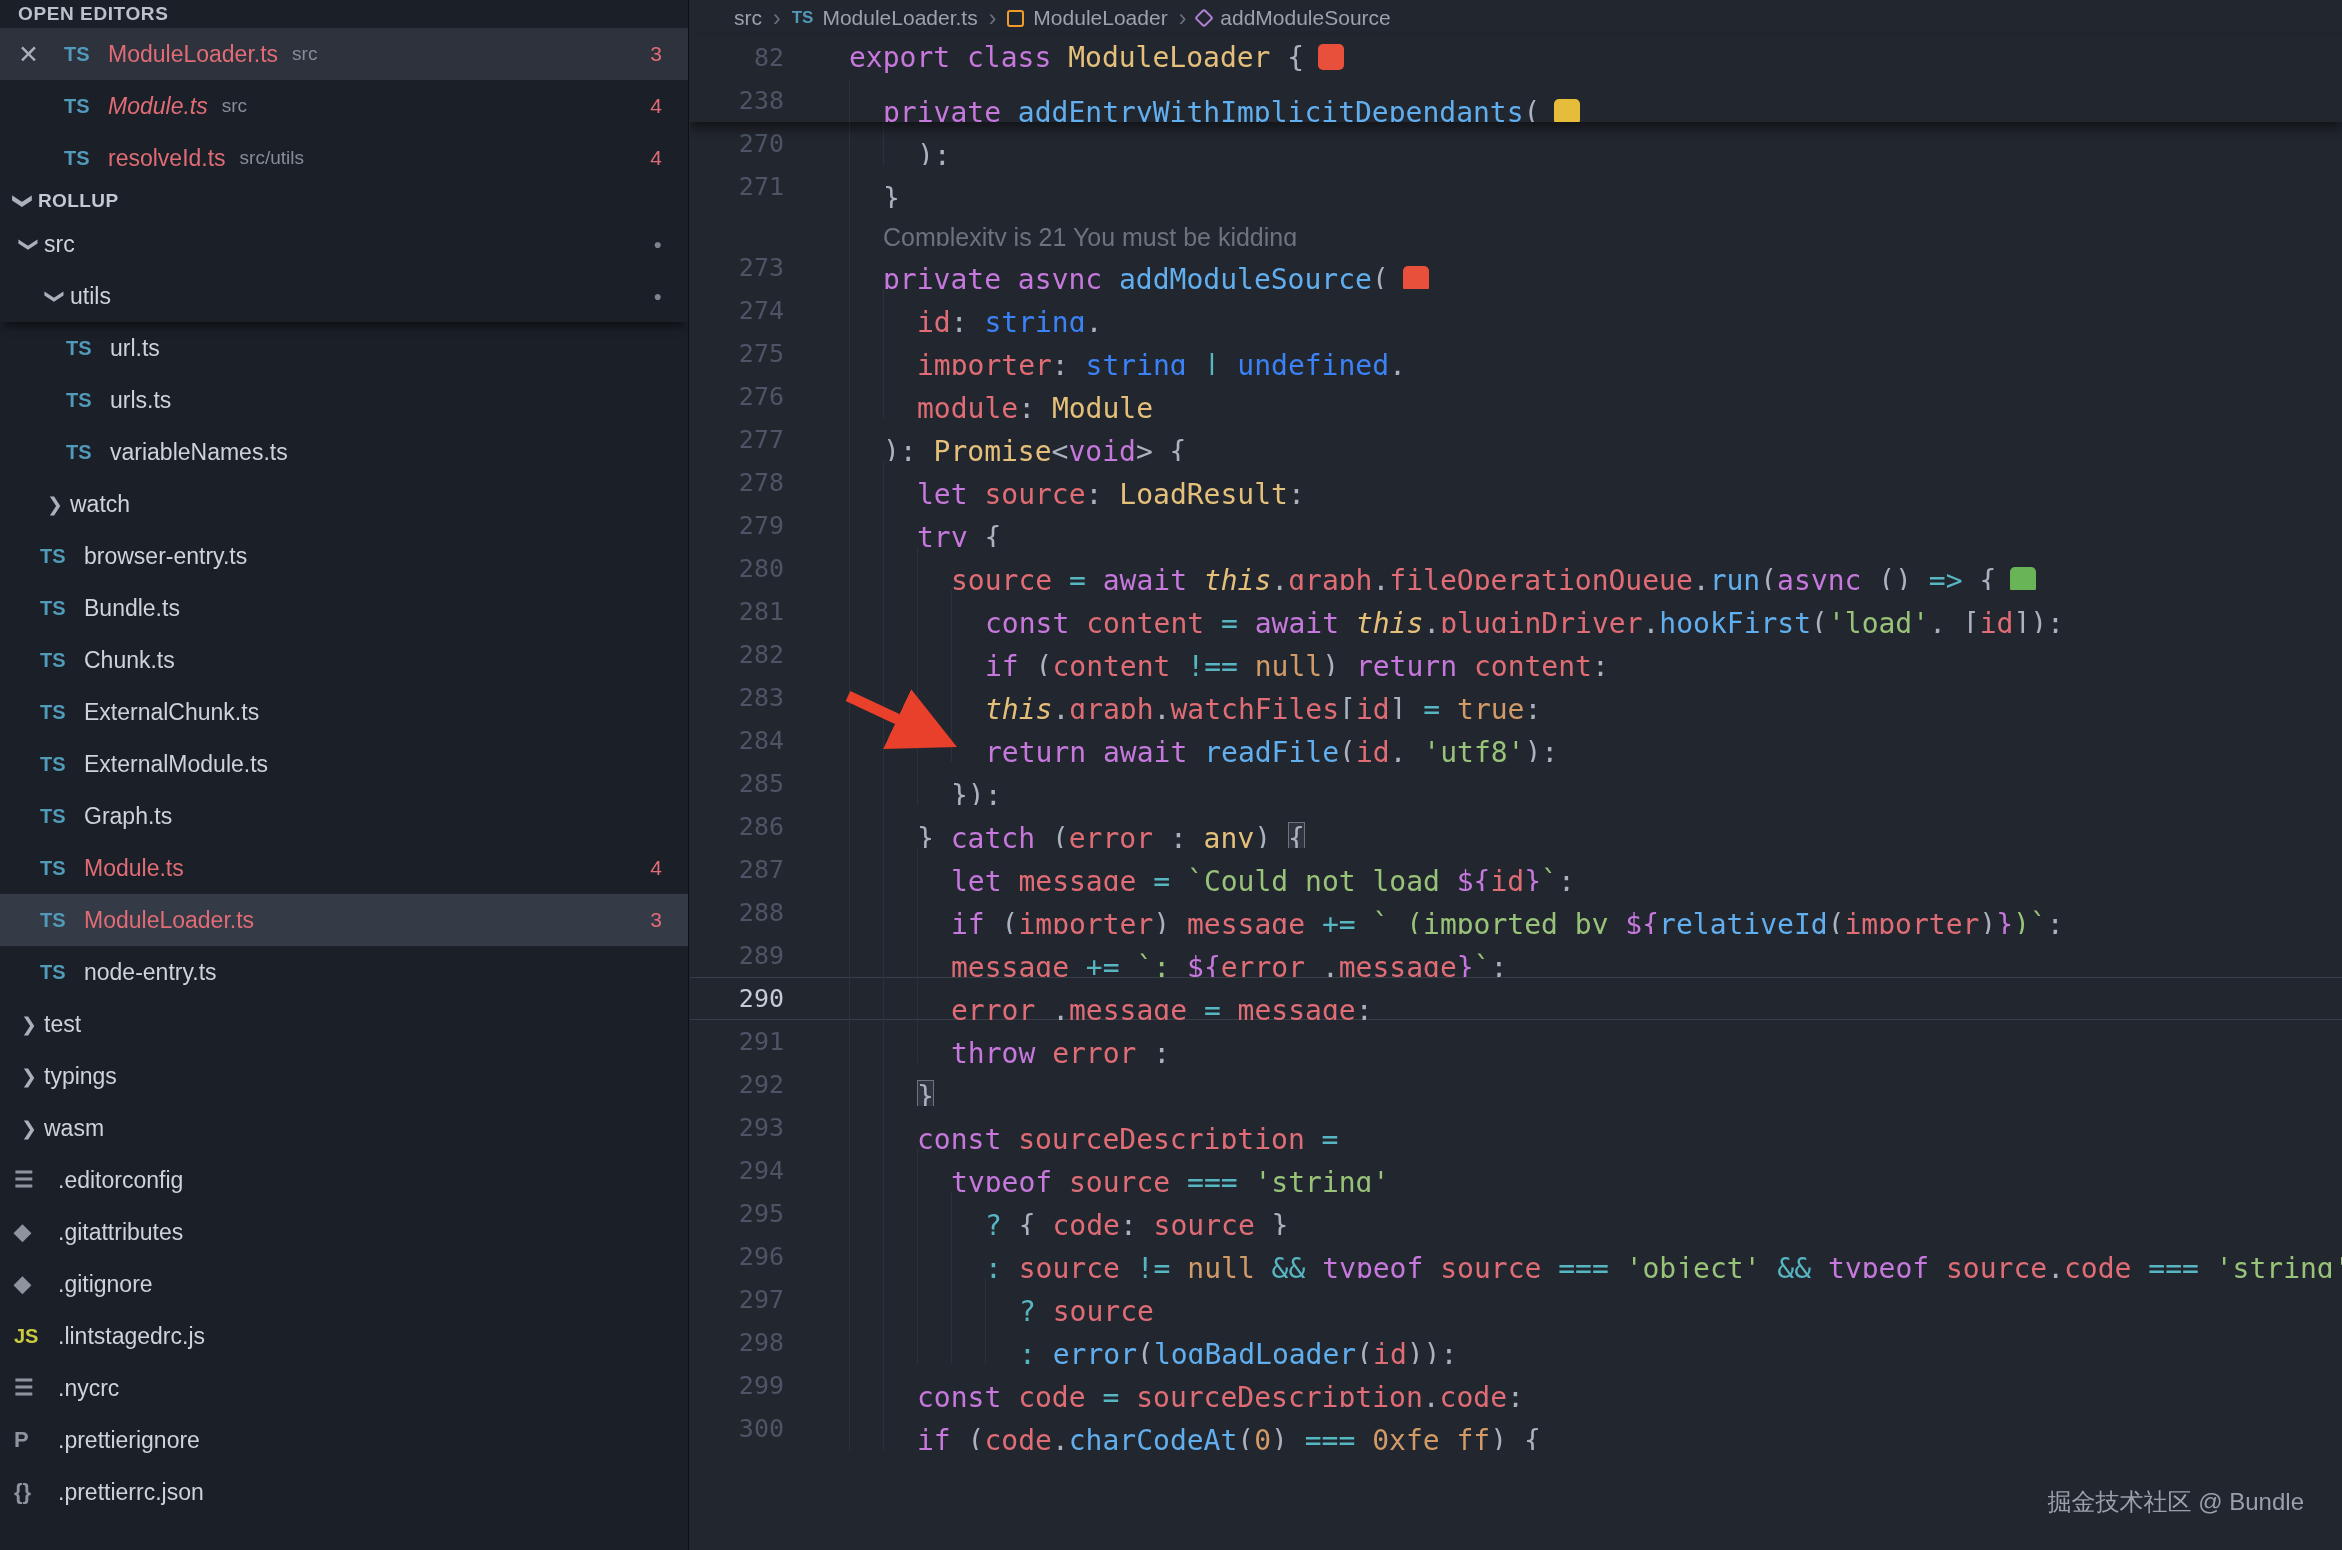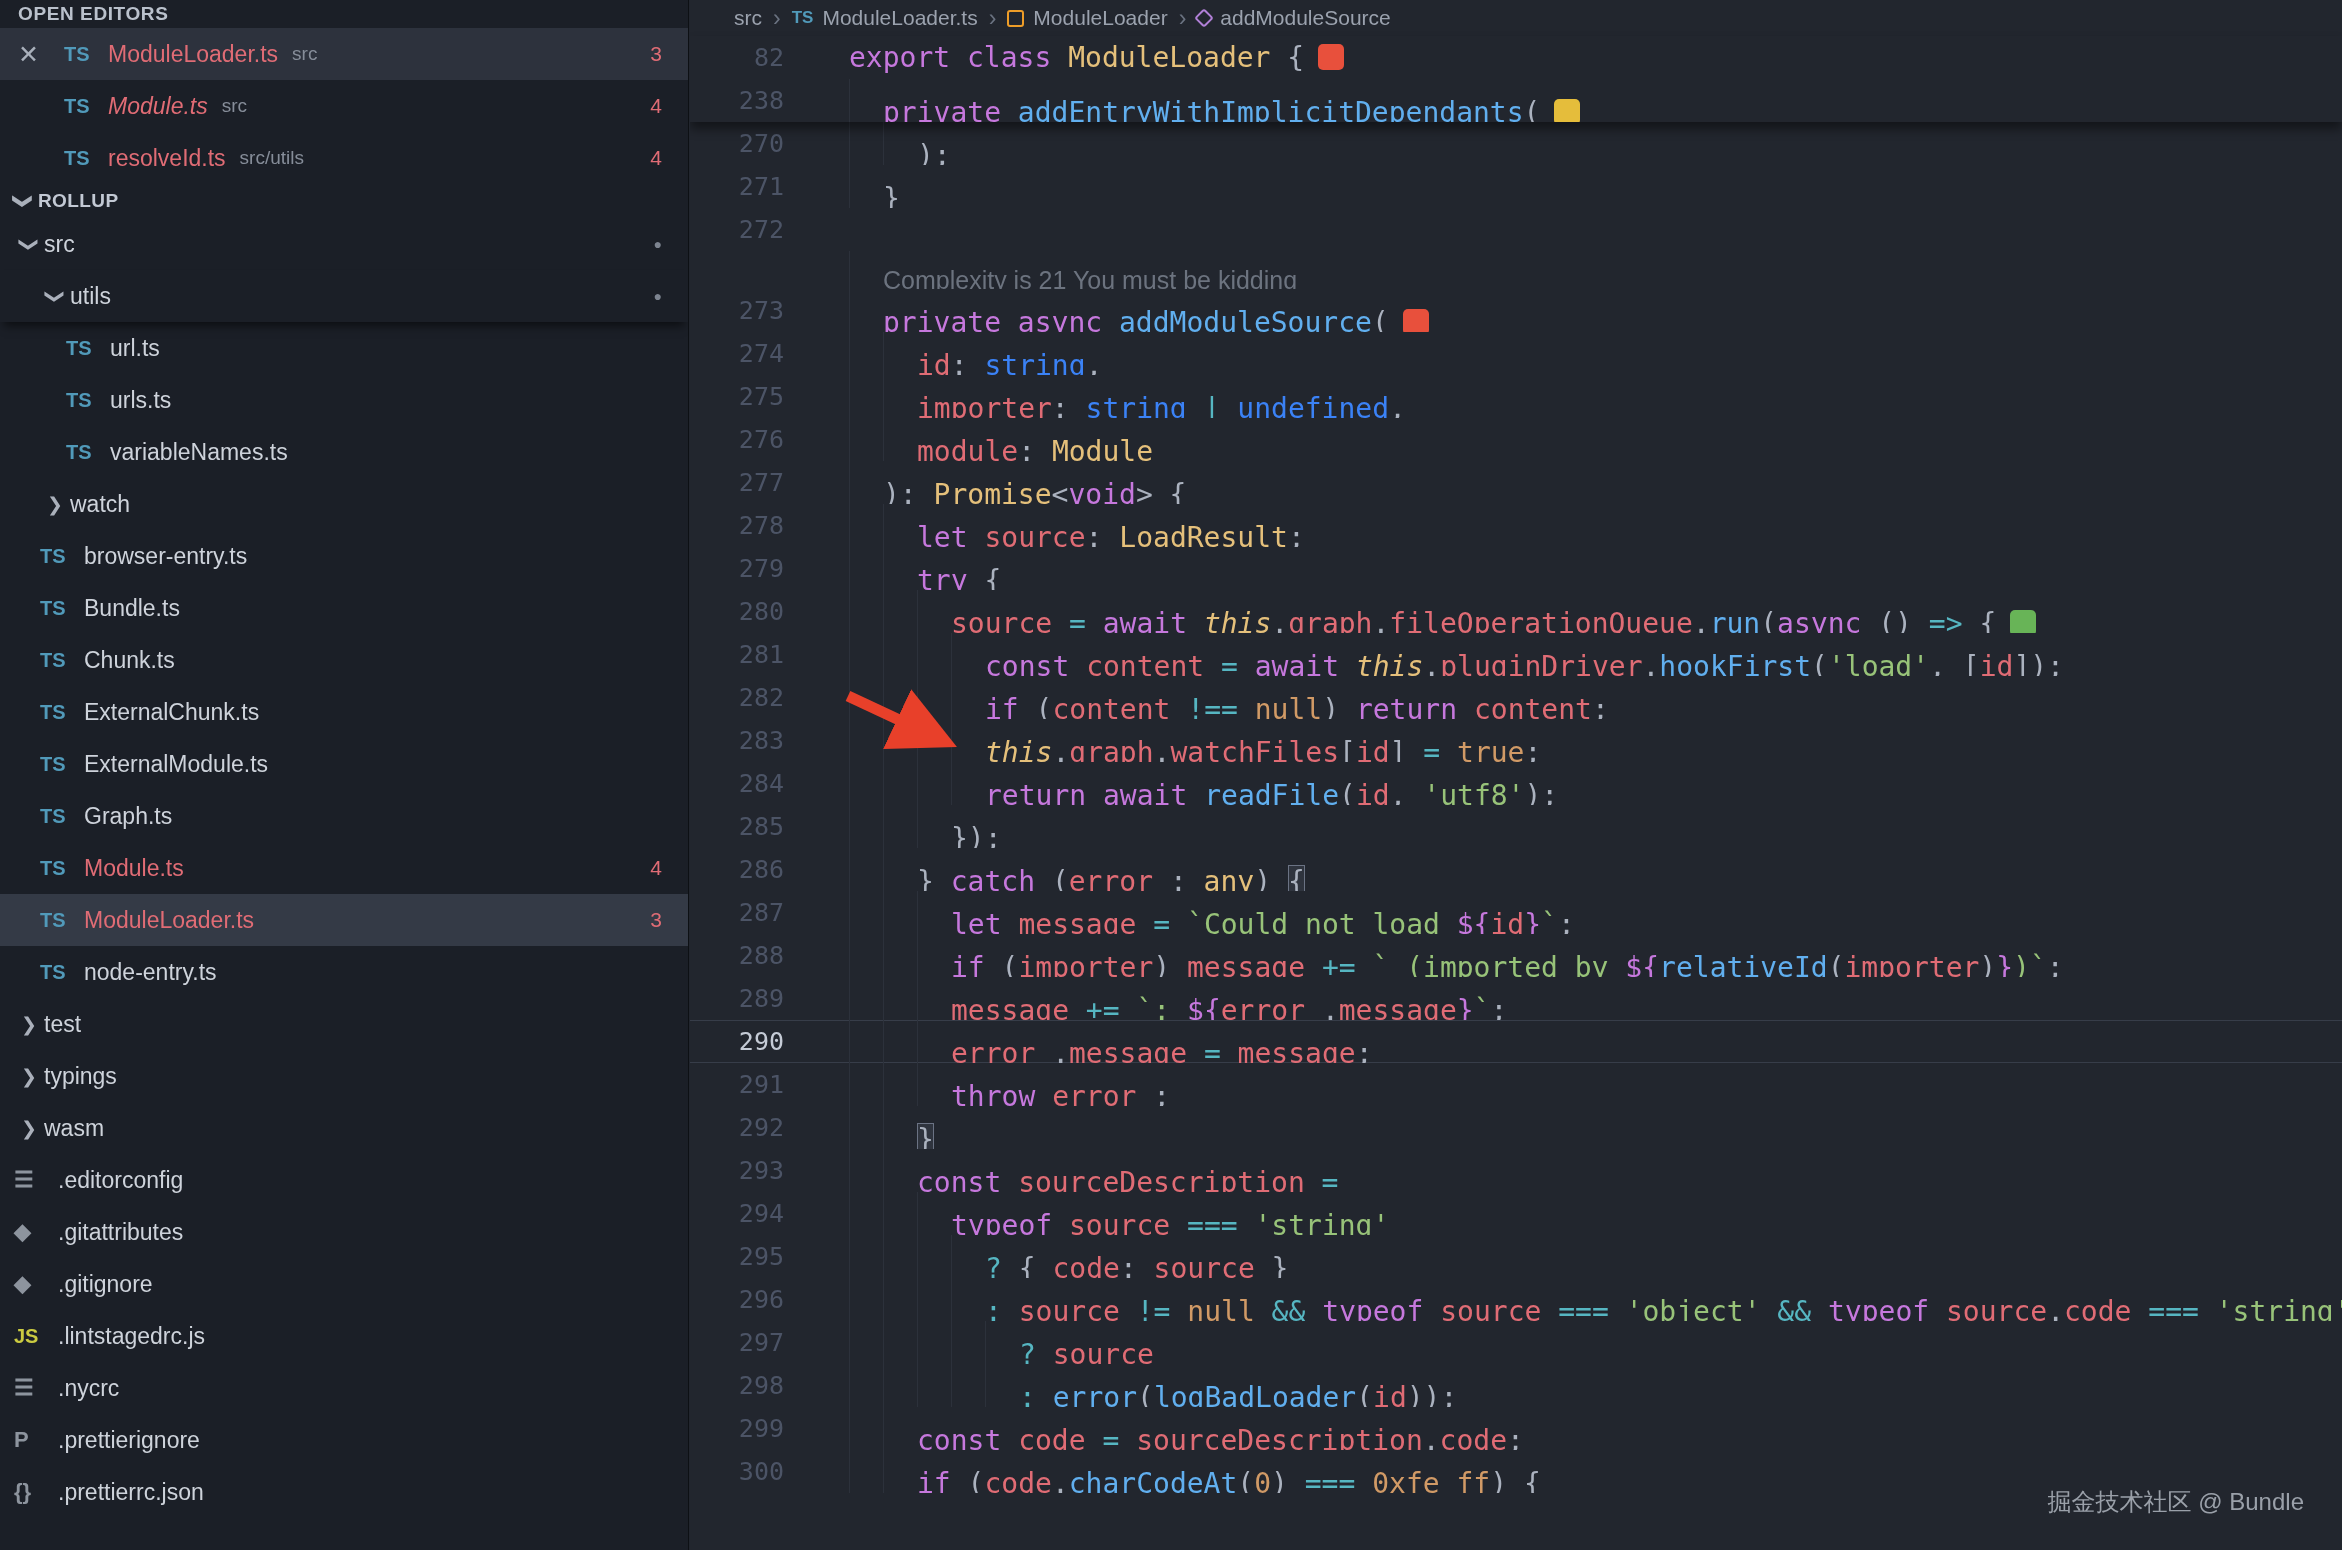--- a/index.html
+++ b/index.html
@@ -232,21 +232,20 @@
           <span>addModuleSource</span>
         </span>
       </div>
     <div class="sticky" id="sticky">
         <div class="code-line"><div class="gutter">82</div><div class="code-content"><span class="tk-kw">export </span><span class="tk-kw">class </span><span class="tk-cls">ModuleLoader </span><span class="tk-pun">{</span><span class="deco deco-red"></span></div></div>
         <div class="code-line"><div class="gutter">238</div><div class="code-content"><span class="ind"></span><span class="tk-kw">private </span><span class="tk-fn">addEntryWithImplicitDependants</span><span class="tk-pun">(</span><span class="deco deco-yellow"></span></div></div>
       </div>
     <div id="code-area">
         <div class="code-line"><div class="gutter">270</div><div class="code-content"><span class="ind"></span><span class="ind"></span><span class="tk-pun">);</span></div></div>
         <div class="code-line"><div class="gutter">271</div><div class="code-content"><span class="ind"></span><span class="tk-pun">}</span></div></div>
-        <div class="code-line"><div class="gutter">272</div><div class="code-content"></div></div>
         <div class="code-line lens-row"><div class="gutter"></div><div class="code-content"><span class="ind"></span><span class="lens-txt">Complexity is 21 You must be kidding</span></div></div>
         <div class="code-line"><div class="gutter">273</div><div class="code-content"><span class="ind"></span><span class="tk-kw">private </span><span class="tk-kw">async </span><span class="tk-fn">addModuleSource</span><span class="tk-pun">(</span><span class="deco deco-red"></span></div></div>
         <div class="code-line"><div class="gutter">274</div><div class="code-content"><span class="ind"></span><span class="ind"></span><span class="tk-var">id</span><span class="tk-pun">: </span><span class="tk-type">string</span><span class="tk-pun">,</span></div></div>
         <div class="code-line"><div class="gutter">275</div><div class="code-content"><span class="ind"></span><span class="ind"></span><span class="tk-var">importer</span><span class="tk-pun">: </span><span class="tk-type">string</span><span class="tk-op"> | </span><span class="tk-type">undefined</span><span class="tk-pun">,</span></div></div>
         <div class="code-line"><div class="gutter">276</div><div class="code-content"><span class="ind"></span><span class="ind"></span><span class="tk-var">module</span><span class="tk-pun">: </span><span class="tk-cls">Module</span></div></div>
         <div class="code-line"><div class="gutter">277</div><div class="code-content"><span class="ind"></span><span class="tk-pun">): </span><span class="tk-cls">Promise</span><span class="tk-pun">&lt;</span><span class="tk-kw">void</span><span class="tk-pun">&gt; {</span></div></div>
         <div class="code-line"><div class="gutter">278</div><div class="code-content"><span class="ind"></span><span class="ind"></span><span class="tk-kw">let </span><span class="tk-var">source</span><span class="tk-pun">: </span><span class="tk-cls">LoadResult</span><span class="tk-pun">;</span></div></div>
         <div class="code-line"><div class="gutter">279</div><div class="code-content"><span class="ind"></span><span class="ind"></span><span class="tk-kw">try </span><span class="tk-pun">{</span></div></div>
         <div class="code-line"><div class="gutter">280</div><div class="code-content"><span class="ind"></span><span class="ind"></span><span class="ind"></span><span class="tk-var">source</span><span class="tk-op"> = </span><span class="tk-kw">await </span><span class="tk-this">this</span><span class="tk-pun">.</span><span class="tk-var">graph</span><span class="tk-pun">.</span><span class="tk-var">fileOperationQueue</span><span class="tk-pun">.</span><span class="tk-fn">run</span><span class="tk-pun">(</span><span class="tk-kw">async </span><span class="tk-pun">() </span><span class="tk-op">=&gt; </span><span class="tk-pun">{</span><span class="deco deco-green"></span></div></div>
         <div class="code-line"><div class="gutter">281</div><div class="code-content"><span class="ind"></span><span class="ind"></span><span class="ind"></span><span class="ind"></span><span class="tk-kw">const </span><span class="tk-var">content</span><span class="tk-op"> = </span><span class="tk-kw">await </span><span class="tk-this">this</span><span class="tk-pun">.</span><span class="tk-var">pluginDriver</span><span class="tk-pun">.</span><span class="tk-fn">hookFirst</span><span class="tk-pun">(</span><span class="tk-str">'load'</span><span class="tk-pun">, [</span><span class="tk-var">id</span><span class="tk-pun">]);</span></div></div>

